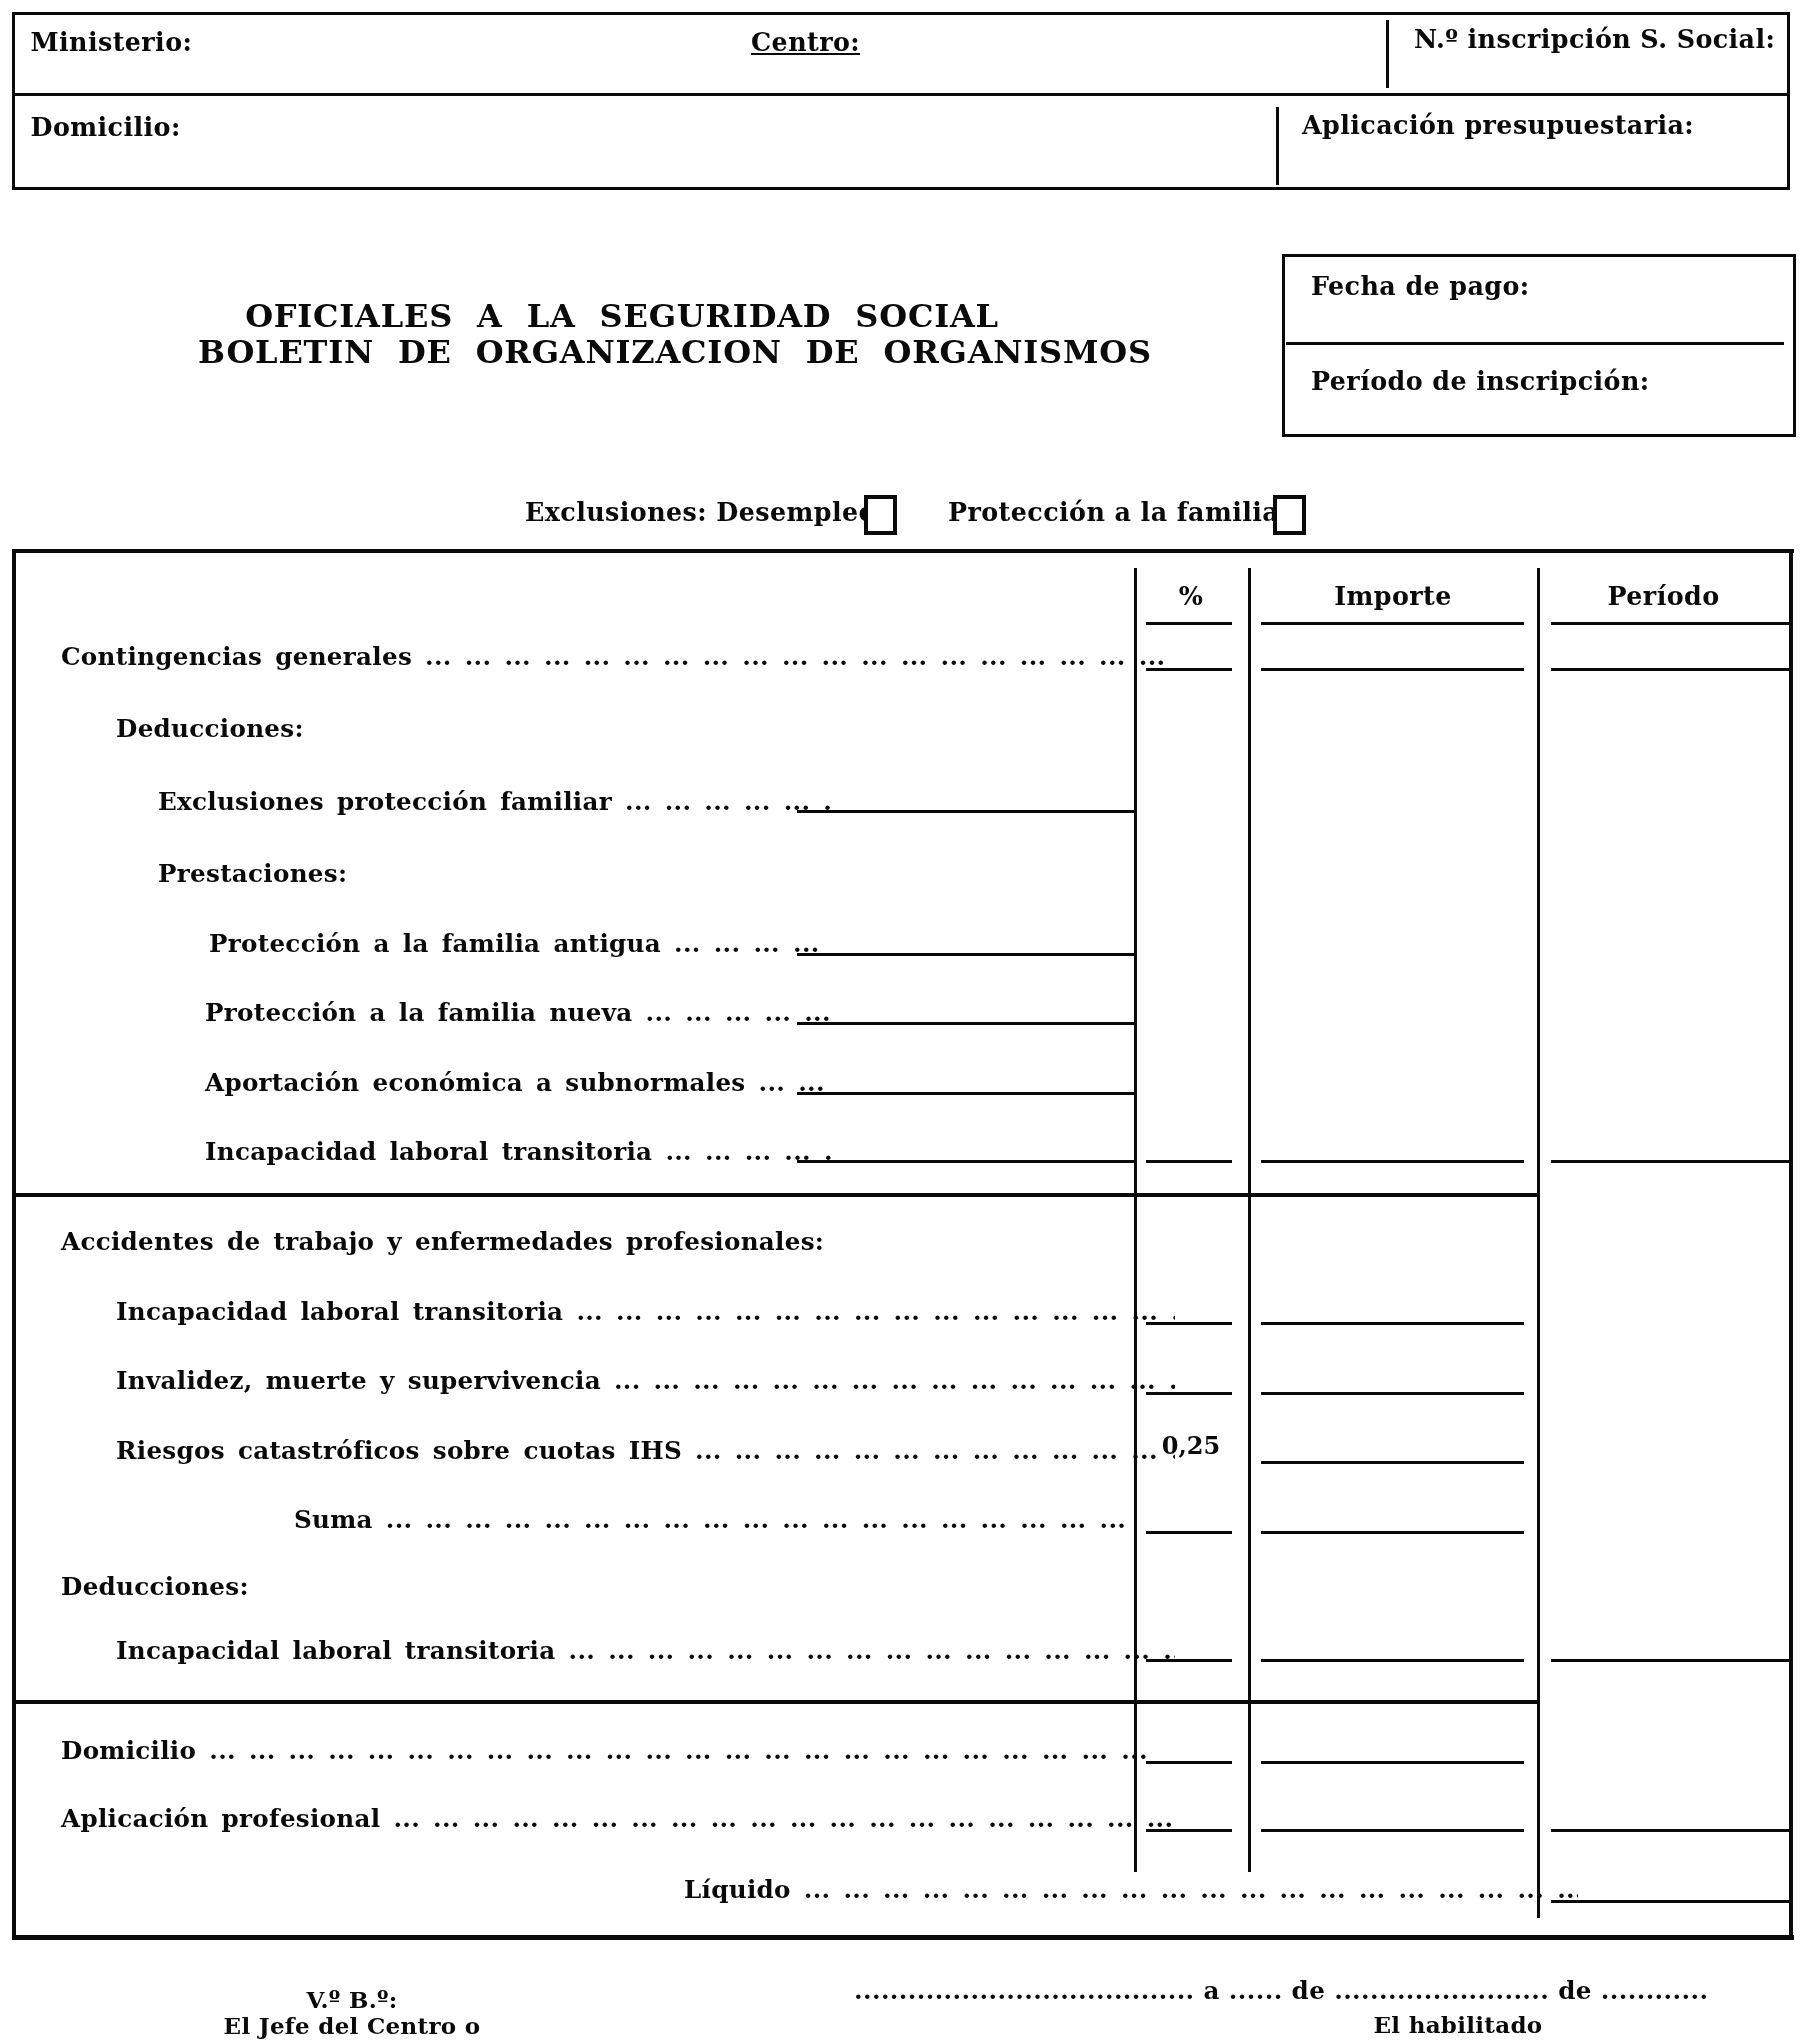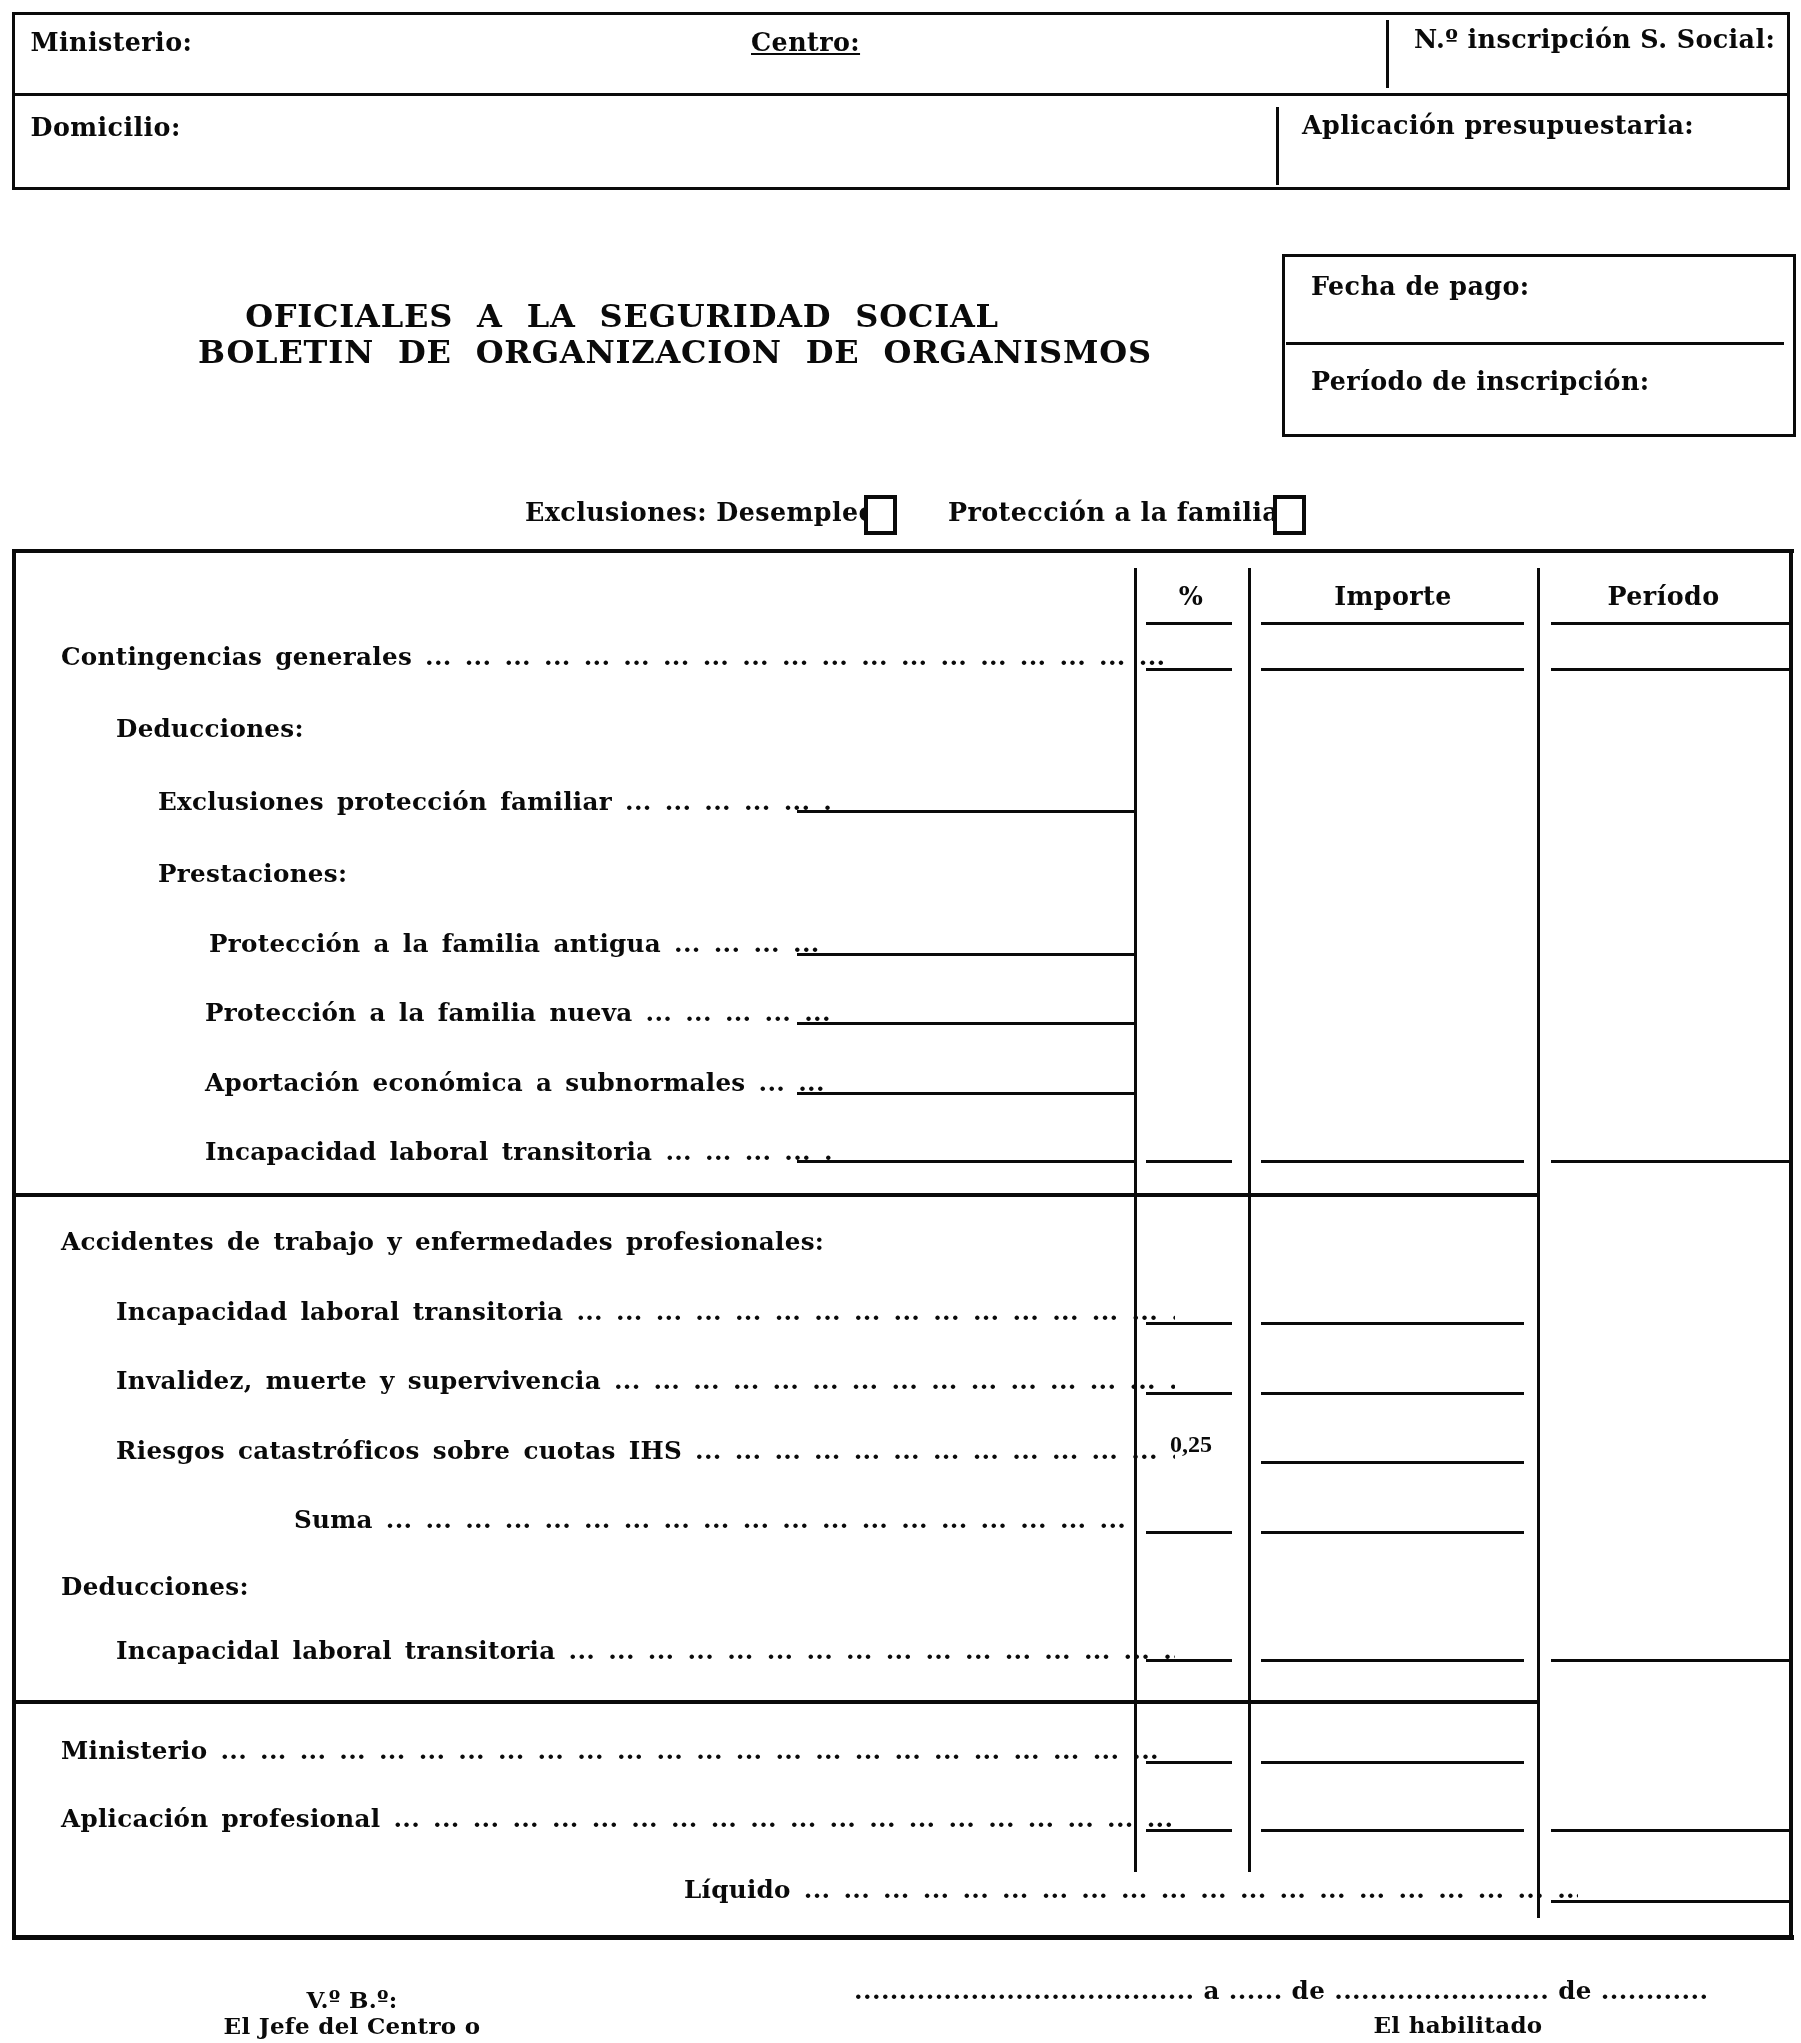--- a/index.html
+++ b/index.html
@@ -21,21 +21,21 @@
     position:absolute;left:198px;top:298px;width:848px;
     text-align:center;font-size:32px;line-height:36px;
     letter-spacing:0.8px;word-spacing:12px;white-space:nowrap;
   }
   .checkbox{
     position:absolute;width:25.4px;height:32px;
     border:4.2px solid #0a0a0a;box-sizing:content-box;background:#fff;
   }
   .colhead{position:absolute;font-size:25.4px;text-align:center;letter-spacing:0.4px;}
   .fill{position:absolute;background:#0a0a0a;height:3.4px;}
-  .pctval{position:absolute;left:1134px;width:114px;text-align:center;font-size:24px;font-family:Liberation Serif, serif;}
+  .pctval{position:absolute;left:1134px;width:114px;text-align:center;font-size:24px;}
   .footer-block{position:absolute;text-align:center;font-size:23px;line-height:26px;letter-spacing:0.3px;}
   .dateline{position:absolute;font-size:24.6px;white-space:nowrap;letter-spacing:0.4px;}
 </style>
 </head>
 <body>
 
 <div class="page">
 
   <div class="box-frame" style="left:12px;top:12px;width:1778px;height:178px;"></div>
   <div class="hline" style="left:12px;top:93px;width:1778px;"></div>
@@ -113,21 +113,21 @@
       <div class="fill" style="left: 1261px; top: 1461px; width: 263px;"></div>
       <div class="pctval" style="top: 1431px;">0,25</div>
       <div class="rowlbl" style="left: 250px; top: 1505px; width: 881px;">Suma ... ... ... ... ... ... ... ... ... ... ... ... ... ... ... ... ... ... ...</div>
       <div class="fill" style="left: 1146px; top: 1531px; width: 86px;"></div>
       <div class="fill" style="left: 1261px; top: 1531px; width: 263px;"></div>
       <div class="rowlbl" style="left: 17px; top: 1572px; width: 1114px;">Deducciones:</div>
       <div class="rowlbl" style="left: 72px; top: 1636px; width: 1059px;">Incapacidal laboral transitoria ... ... ... ... ... ... ... ... ... ... ... ... ... ... ... ...</div>
       <div class="fill" style="left: 1146px; top: 1659px; width: 86px;"></div>
       <div class="fill" style="left: 1261px; top: 1659px; width: 263px;"></div>
       <div class="fill" style="left: 1551px; top: 1659px; width: 241px;"></div>
-      <div class="rowlbl" style="left: 17px; top: 1736px; width: 1114px;">Ministerio ... ... ... ... ... ... ... ... ... ... ... ... ... ... ... ... ... ... ... ... ... ... ... ...</div>
+      <div class="rowlbl" style="left: 17px; top: 1736px; width: 1114px;">Domicilio ... ... ... ... ... ... ... ... ... ... ... ... ... ... ... ... ... ... ... ... ... ... ... ...</div>
       <div class="fill" style="left: 1146px; top: 1761px; width: 86px;"></div>
       <div class="fill" style="left: 1261px; top: 1761px; width: 263px;"></div>
       <div class="rowlbl" style="left: 17px; top: 1804px; width: 1114px;">Aplicación profesional ... ... ... ... ... ... ... ... ... ... ... ... ... ... ... ... ... ... ... ...</div>
       <div class="fill" style="left: 1146px; top: 1829px; width: 86px;"></div>
       <div class="fill" style="left: 1261px; top: 1829px; width: 263px;"></div>
       <div class="fill" style="left: 1551px; top: 1829px; width: 241px;"></div>
       <div class="rowlbl" style="left: 640px; top: 1875px; width: 894px;">Líquido ... ... ... ... ... ... ... ... ... ... ... ... ... ... ... ... ... ... ... ...</div>
       <div class="fill" style="left: 1551px; top: 1900px; width: 241px;"></div>
     </div>
 

